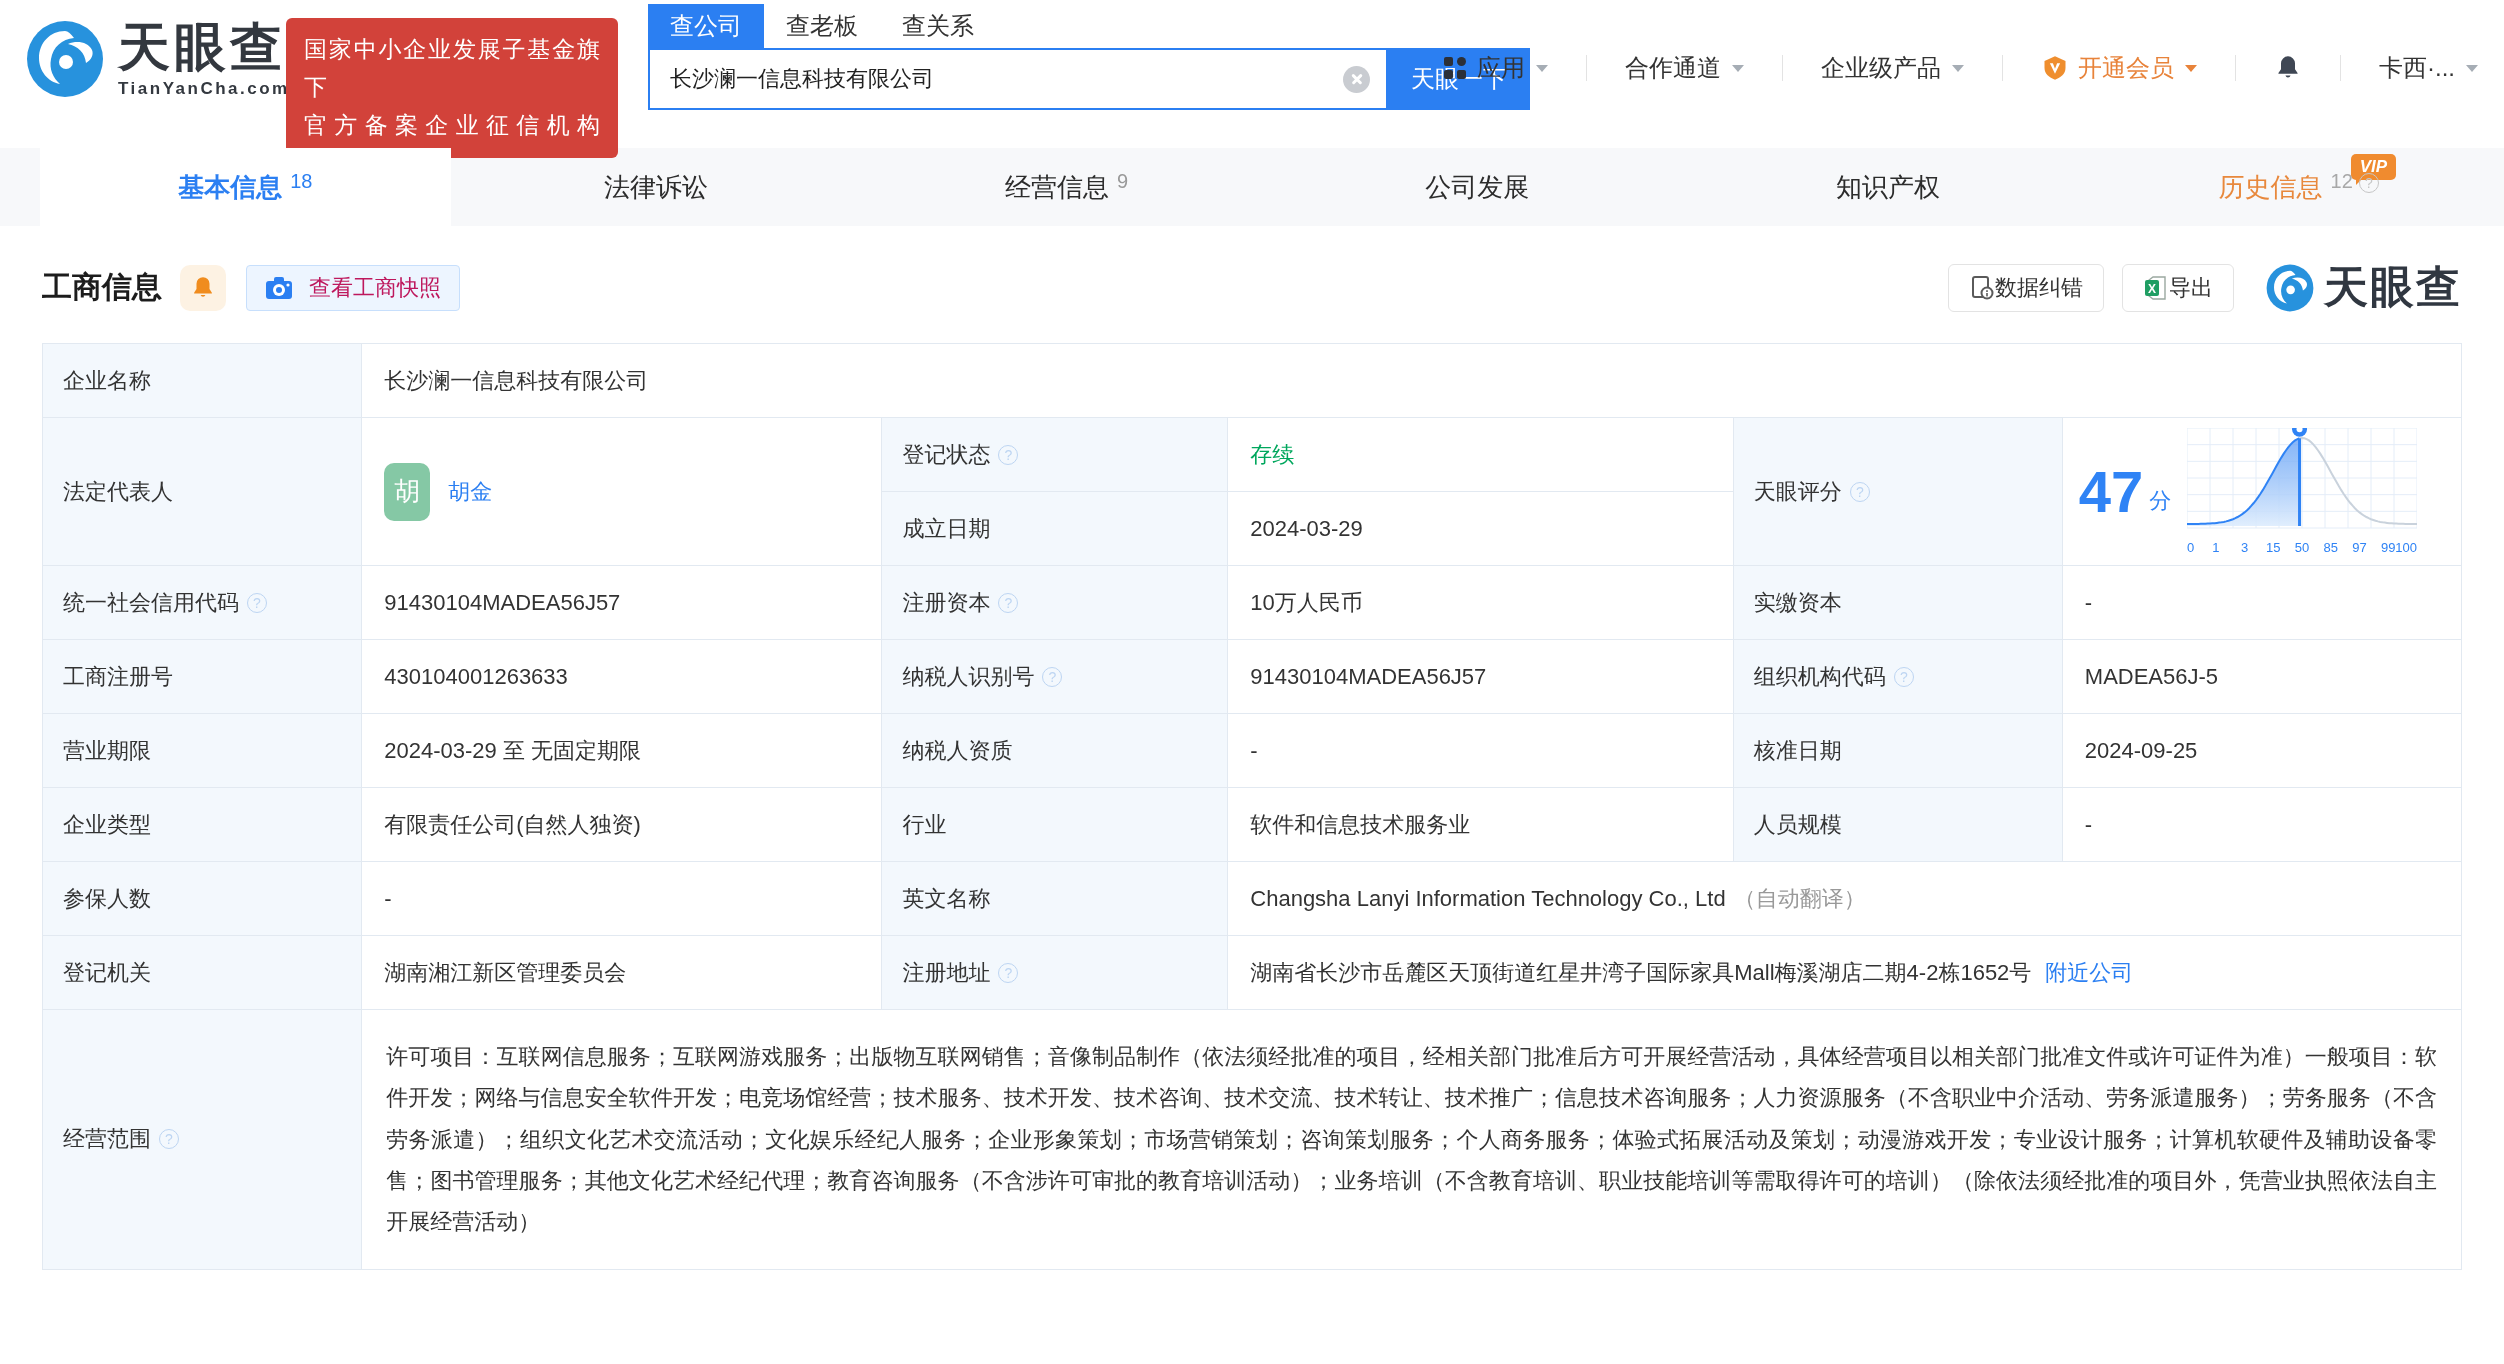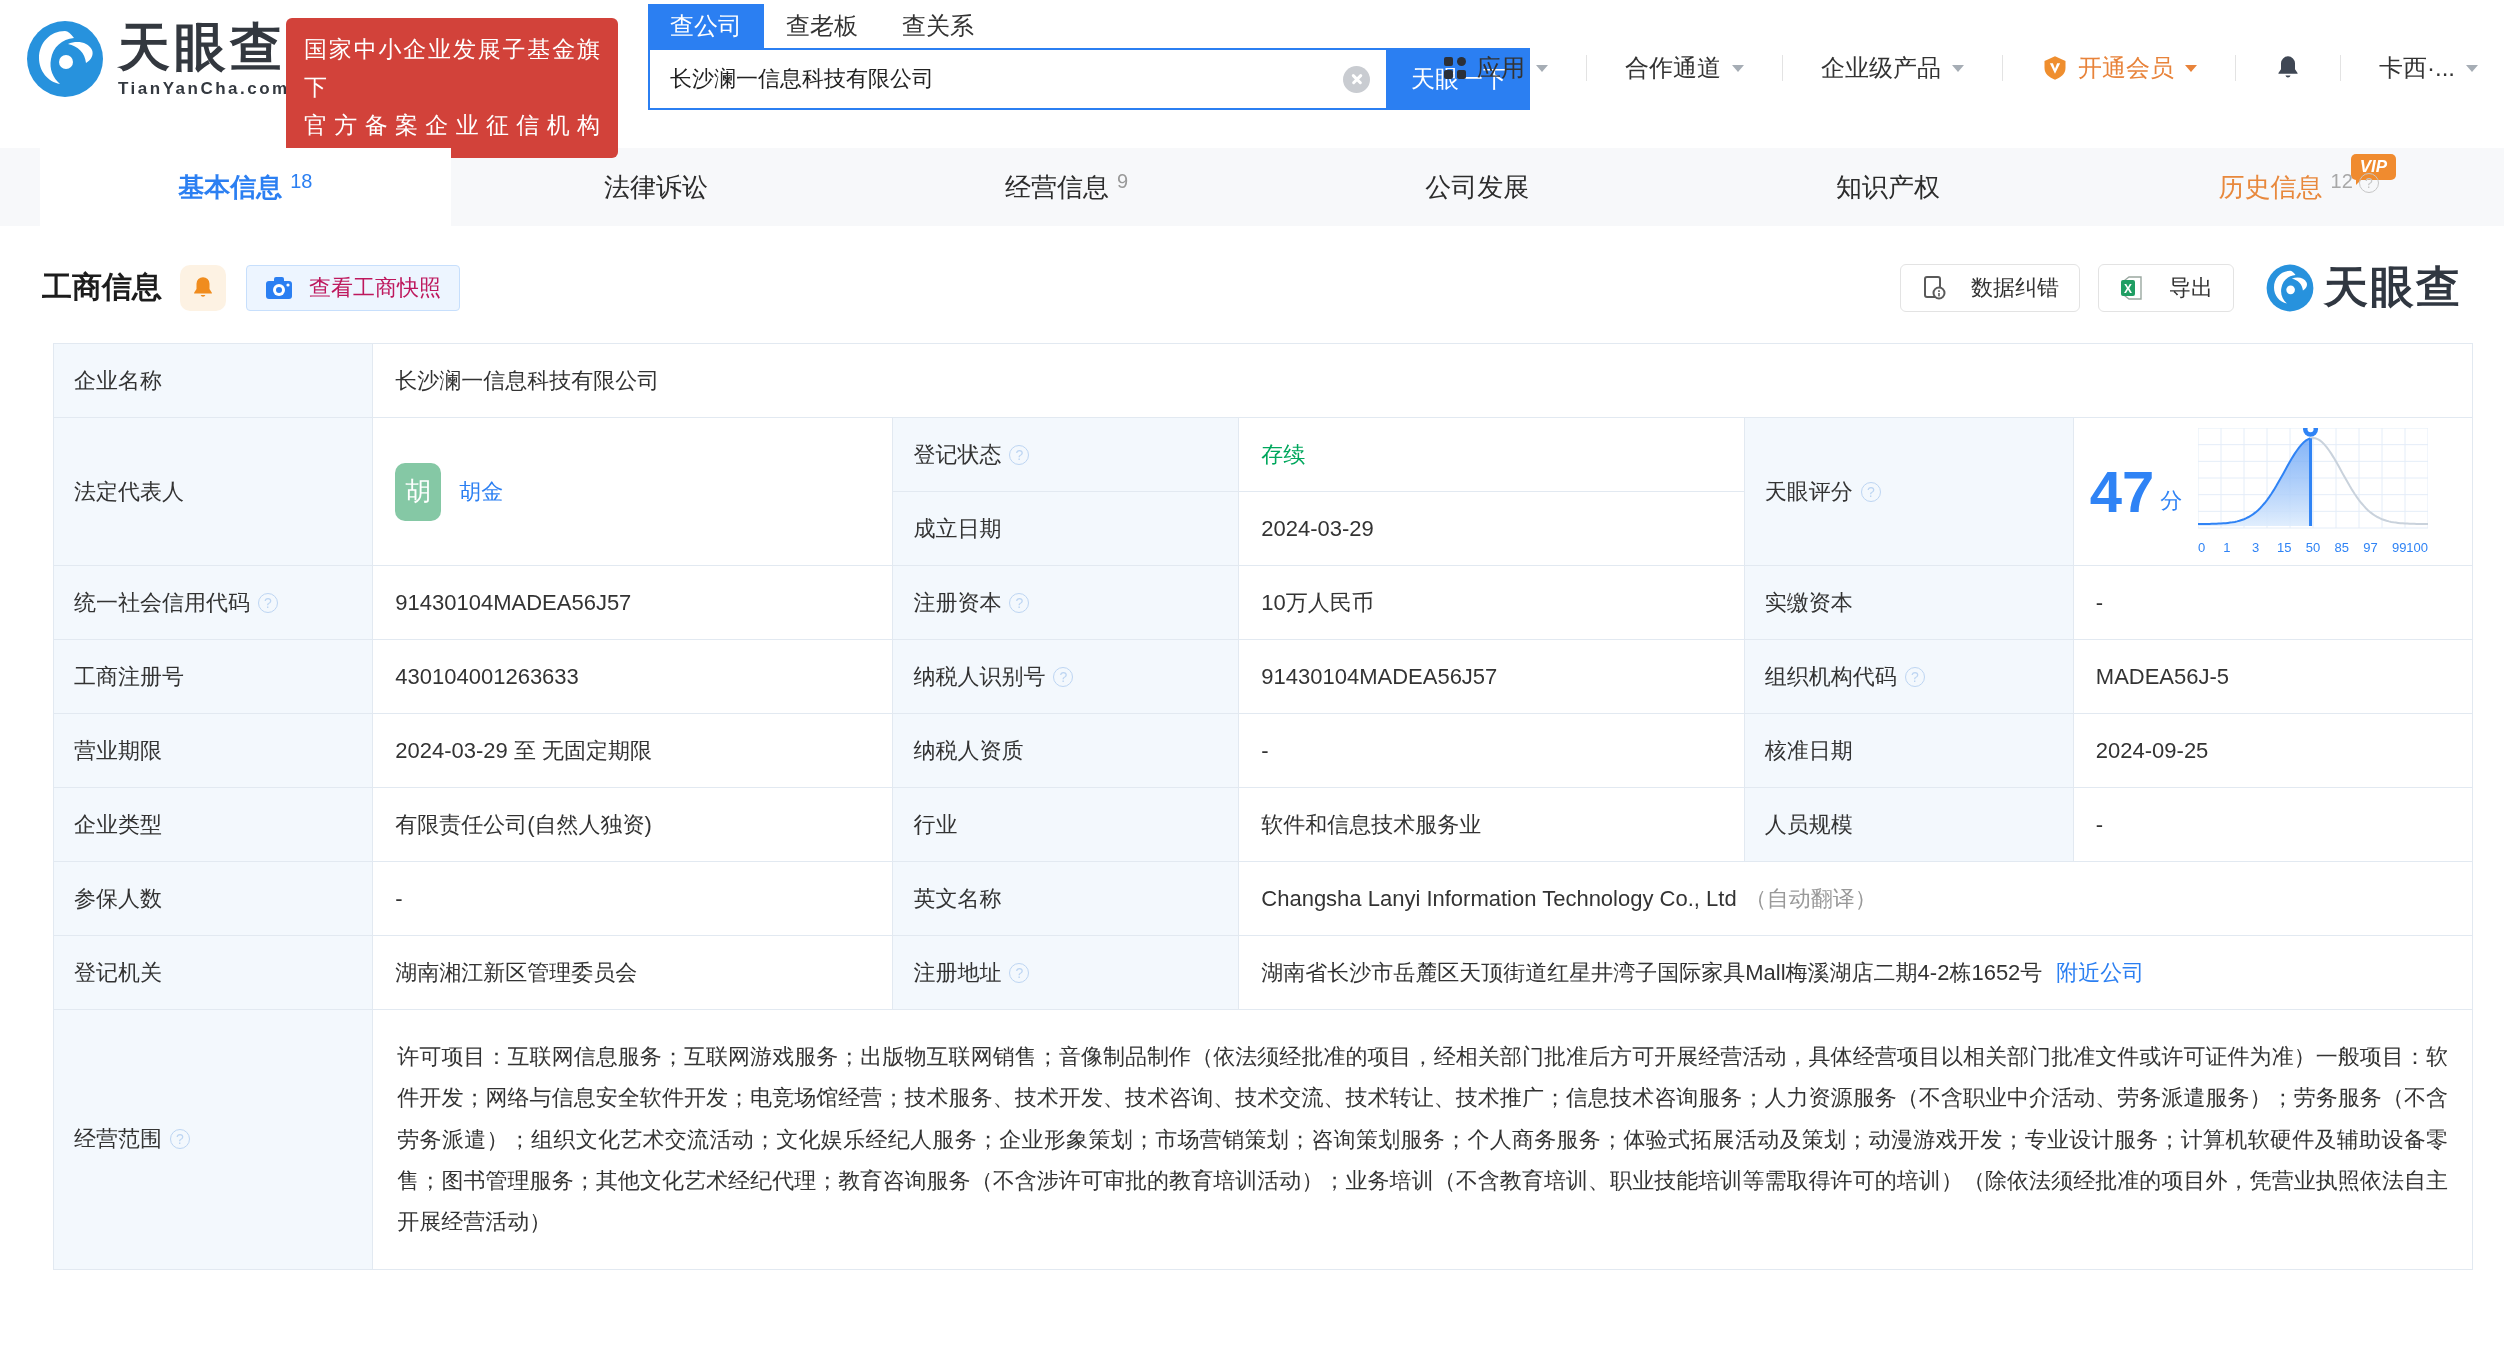--- a/index.html
+++ b/index.html
@@ -62,27 +62,27 @@
 
   
   .content { padding:0 42px; }
   .section-head { margin-top:32px; display:flex; align-items:center; }
   .section-title { font-size:30px; font-weight:700; color:#1c1c1c; }
   .bell-chip { width:46px; height:46px; border-radius:10px; background:#fdf2e3; display:flex; align-items:center;
     justify-content:center; margin-left:18px; cursor:pointer; }
   .snapshot-btn { height:46px; display:flex; align-items:center; gap:16px; padding:0 18px; margin-left:20px;
     background:#edf5ff; border:1px solid #c7dffc; border-radius:4px; color:#be185d; font-size:22px; cursor:pointer; }
   .head-right { margin-left:auto; display:flex; align-items:center; gap:18px; }
-  .ghost-btn { height:48px; display:flex; align-items:center; gap:24px; padding:0 20px; background:#fff;
+  .ghost-btn { height:48px; display:flex; align-items:center; gap:0; padding:0 20px; background:#fff;
     border:1px solid #e3e3e3; border-radius:6px; font-size:22px; color:#333; cursor:pointer; }
   .watermark { display:flex; align-items:center; gap:10px; margin-left:14px; }
   .watermark .wm-text { font-size:44px; font-weight:900; color:#303741; letter-spacing:2px; }
 
   
-  table.info-table { width:100%; border-collapse:collapse; table-layout:fixed; margin:26px 11px 0;border-radius:31px; }
+  table.info-table { width:100%; border-collapse:collapse; table-layout:fixed; margin:26px 0 0;border-radius:31px; }
   .info-table td { border:1px solid #e2e9f1; font-size:22px; color:#333; padding:0 22px; height:74px;
     vertical-align:middle; background:#fff; word-break:break-all; }
   .info-table td.lbl { background:#f3f8fd; padding:0 20px; word-break:keep-all; }
   .lbl-inner { display:flex; align-items:center; }
   .dash { color:#333; }
   .green { color:#00a75d; }
   .blue-link { color:#2b7ff2; cursor:pointer; }
   .rep-cell { display:flex; align-items:center; gap:18px; }
   .avatar { width:46px; height:58px; border-radius:10px; background:#85c8a5; color:#fff; font-size:26px;
     display:flex; align-items:center; justify-content:center; cursor:pointer; flex:none; }

